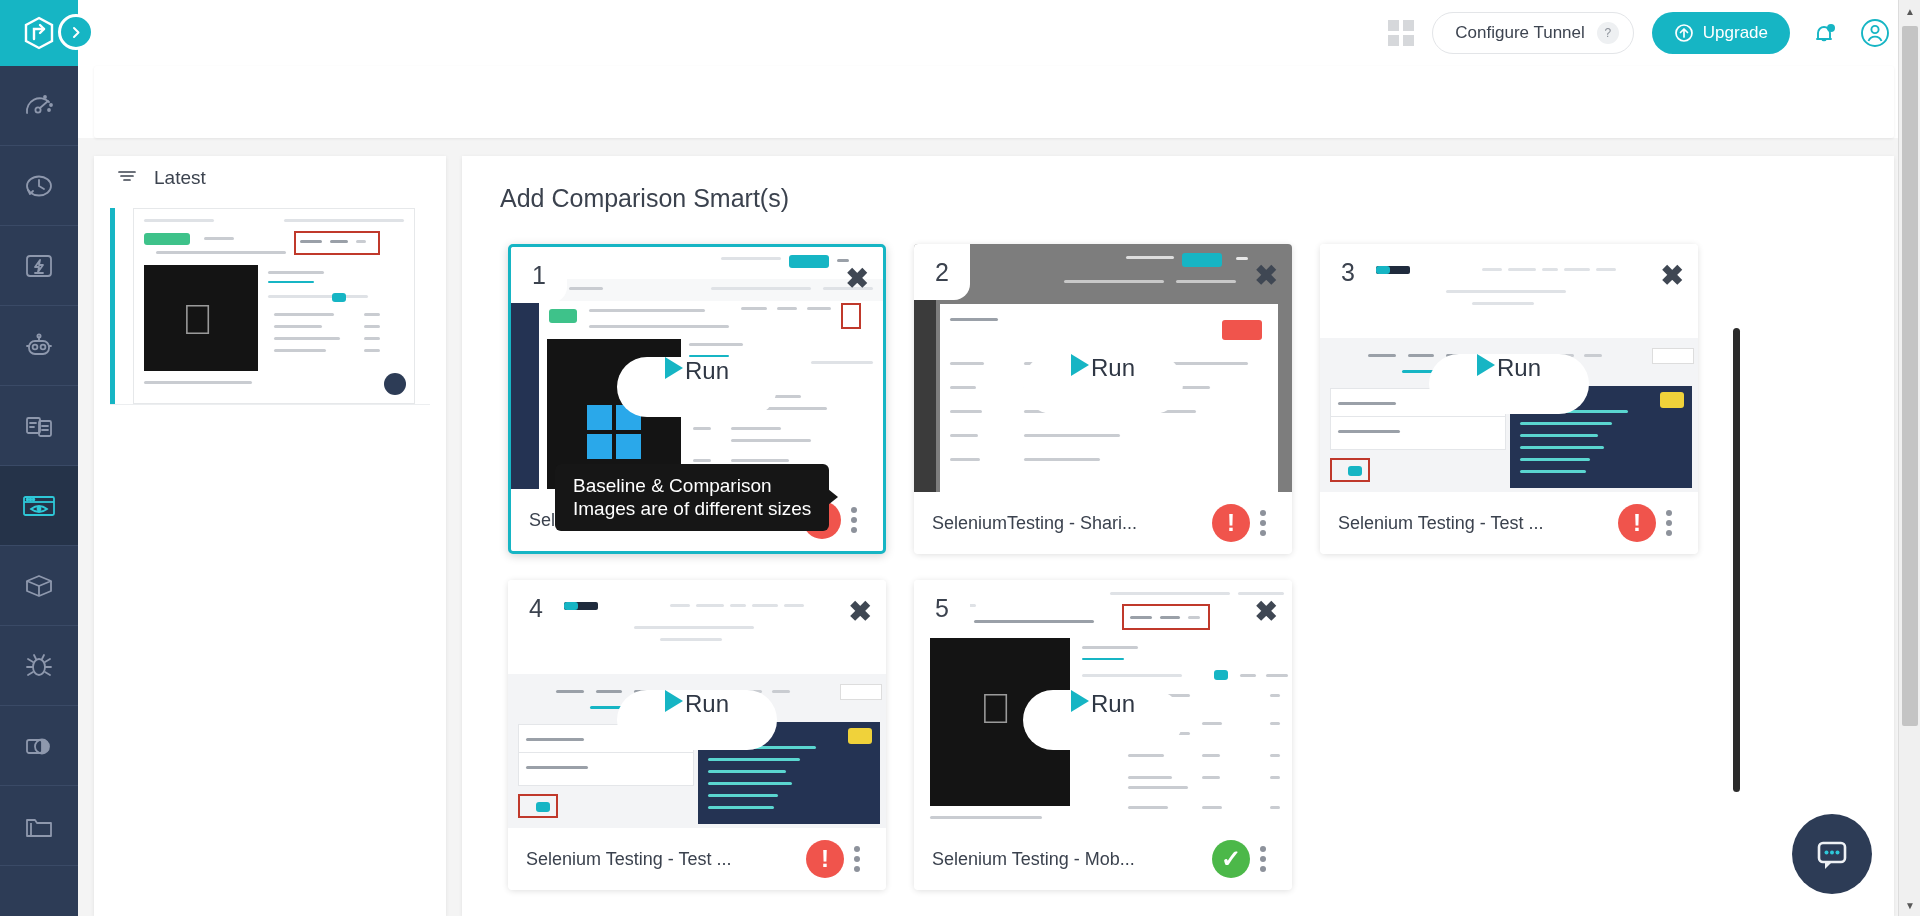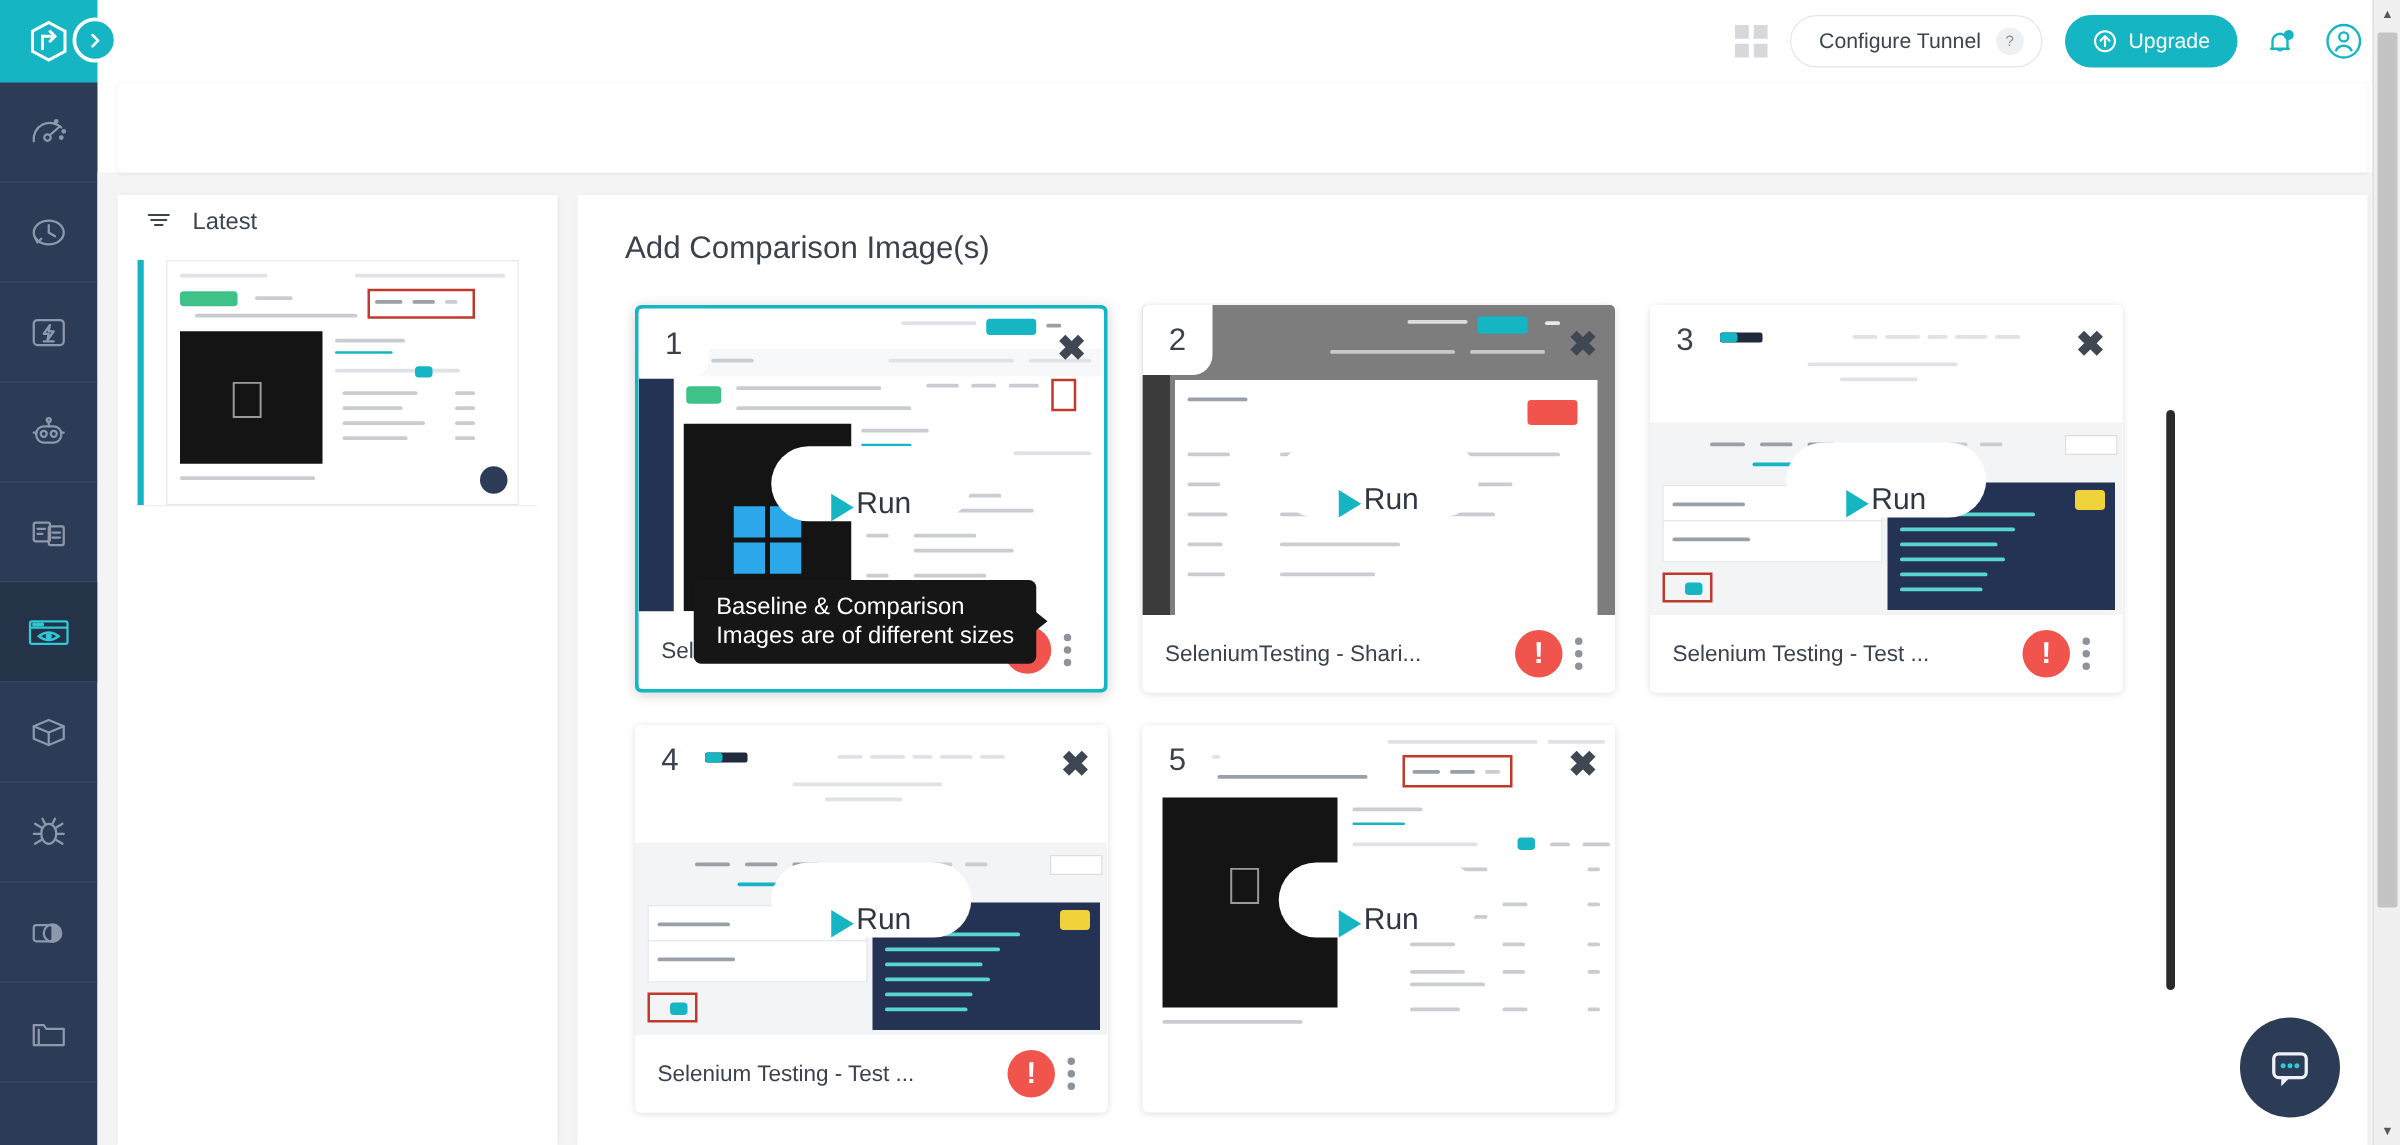--- a/index.html
+++ b/index.html
@@ -170,21 +170,21 @@
     display:flex; align-items:center; justify-content:center;
     font-size:25px; color:#3b424e; z-index:12;
   }
   .close-x {
     position:absolute; right:14px; top:18px; z-index:12; cursor:pointer;
     font-size:28px; color:#3f4753; font-weight:bold; line-height:1;
   }
   .run-pill {
     position:absolute; left:50%; top:110px; transform:translateX(-50%);
     background:#fff; border-radius:34px; height:60px; min-width:160px;
-    display:flex; align-items:flex-end; justify-content:center; gap:2px;
+    display:flex; align-items:flex-start; justify-content:center; gap:2px;
     z-index:11; cursor:pointer; box-shadow:0 0 0 0 rgba(0,0,0,0);
   }
   .run-tri {
     width:0;height:0;border-left:18px solid #16b5c4;
     border-top:11px solid transparent;border-bottom:11px solid transparent;
   }
   .run-label { font-size:24px; color:#2f3744; }
   .card-footer {
     position:absolute; left:0; right:0; bottom:0; height:62px;
     display:flex; align-items:center; padding:0 16px 0 18px; background:#fff;
@@ -469,21 +469,21 @@
           <div class="sc-line" style="left:10px;top:172px;width:108px"></div>
           <div style="position:absolute;right:8px;bottom:8px;width:22px;height:22px;border-radius:50%;background:#2d3c56;"></div>
         </div>
       </div>
     </div>
     <div class="bl-divider"></div>
   </div>
 
   <div class="compare">
     <div class="cmp-head">
-      <div class="cmp-title">Add Comparison Image(s)</div>
+      <div class="cmp-title">Add Comparison Smart(s)</div>
       <div class="cmp-actions">
       </div>
     </div>
 
     <div class="cards">
 
       <div class="card selected">
         <div class="card-thumb">
           <div class="sc">
             <div class="sc-line t" style="left:210px;top:10px;width:60px"></div>
@@ -726,20 +726,29 @@
             <div class="sc-line" style="left:356px;top:196px;width:10px"></div>
             <div class="sc-line" style="left:356px;top:226px;width:10px"></div>
           </div>
           <div class="num-badge">5</div>
           <div class="close-x">✖</div>
         </div>
         <div class="run-pill">
           <span class="run-tri"></span>
           <span class="run-label">Run</span>
         </div>
+        <div class="card-footer">
+          <span class="card-name">Selenium Testing - Mob...</span>
+          <span class="status ok">✓</span>
+          <span class="card-kebab">
+              <i></i>
+              <i></i>
+              <i></i>
+            </span>
+        </div>
       </div>
 
     </div>
   </div>
 
   <div class="chat">
     <svg width="42" height="42" viewBox="0 0 42 42" fill="none">
       <rect x="8" y="10" width="26" height="19" rx="4" stroke="#eef1f5" stroke-width="2.6"></rect>
       <path d="M14 29 L14 36 L21 29 Z" fill="#eef1f5"></path>
       <circle cx="15.5" cy="19.5" r="2" fill="#2ec8d8"></circle>

